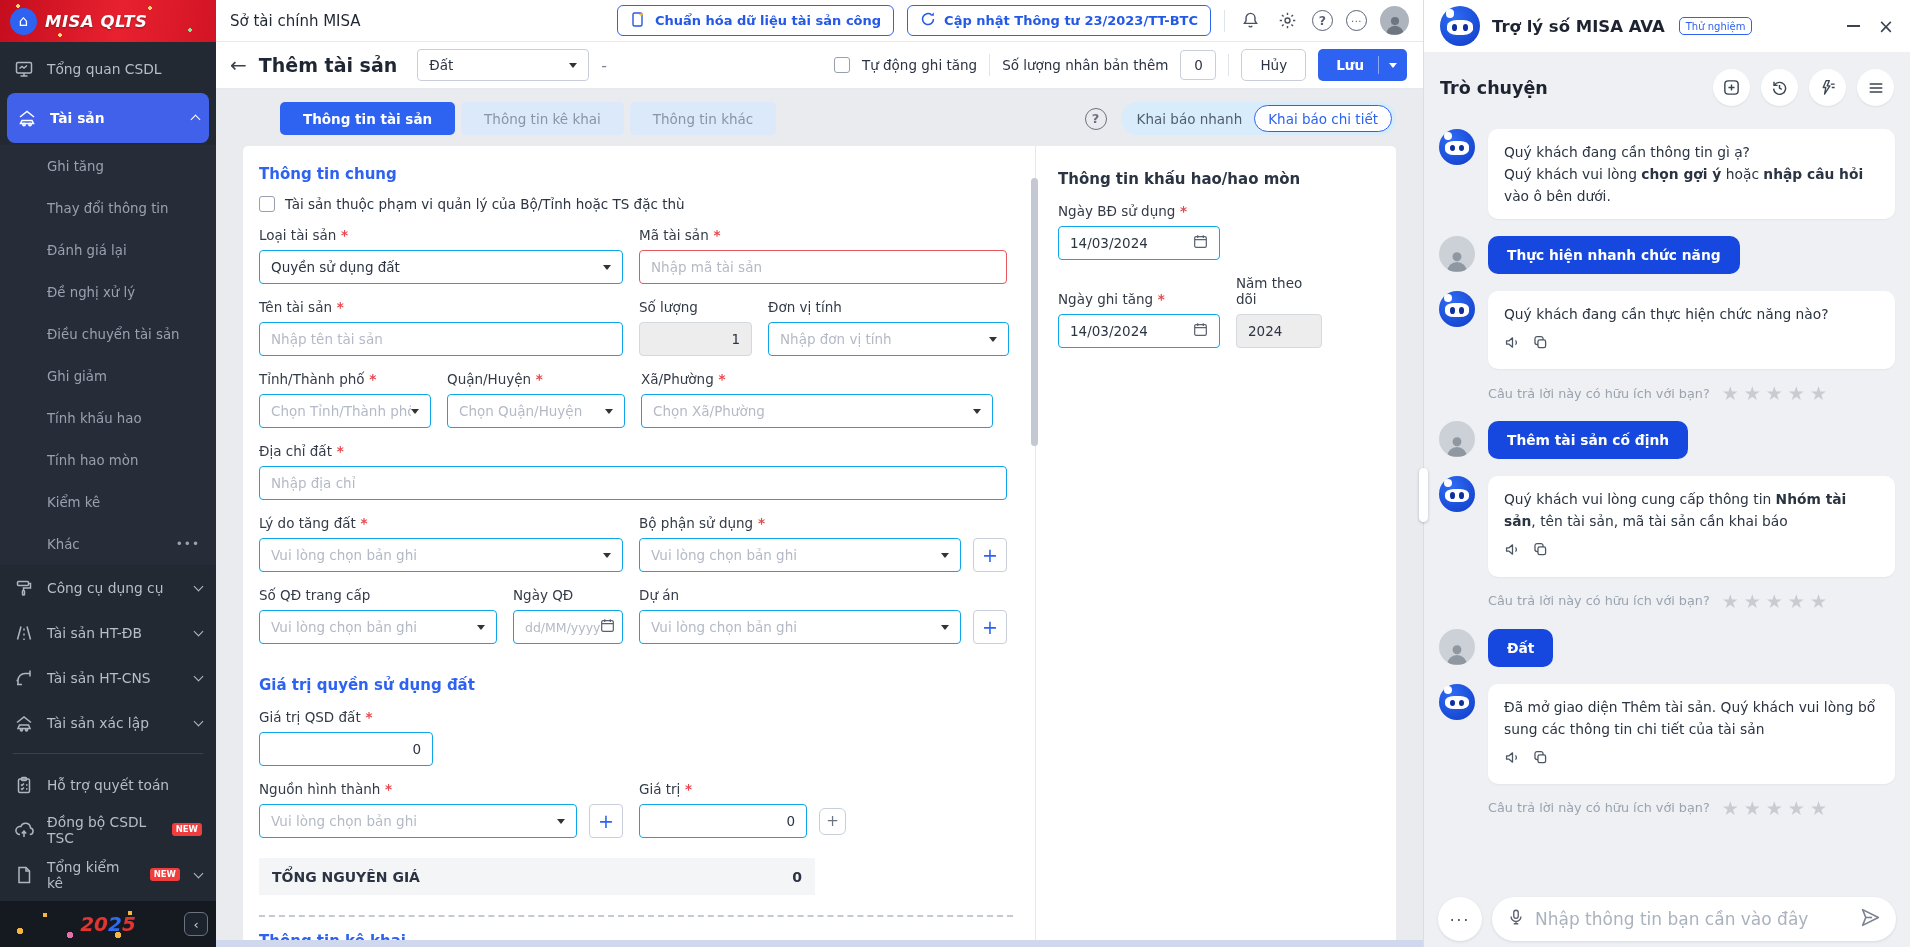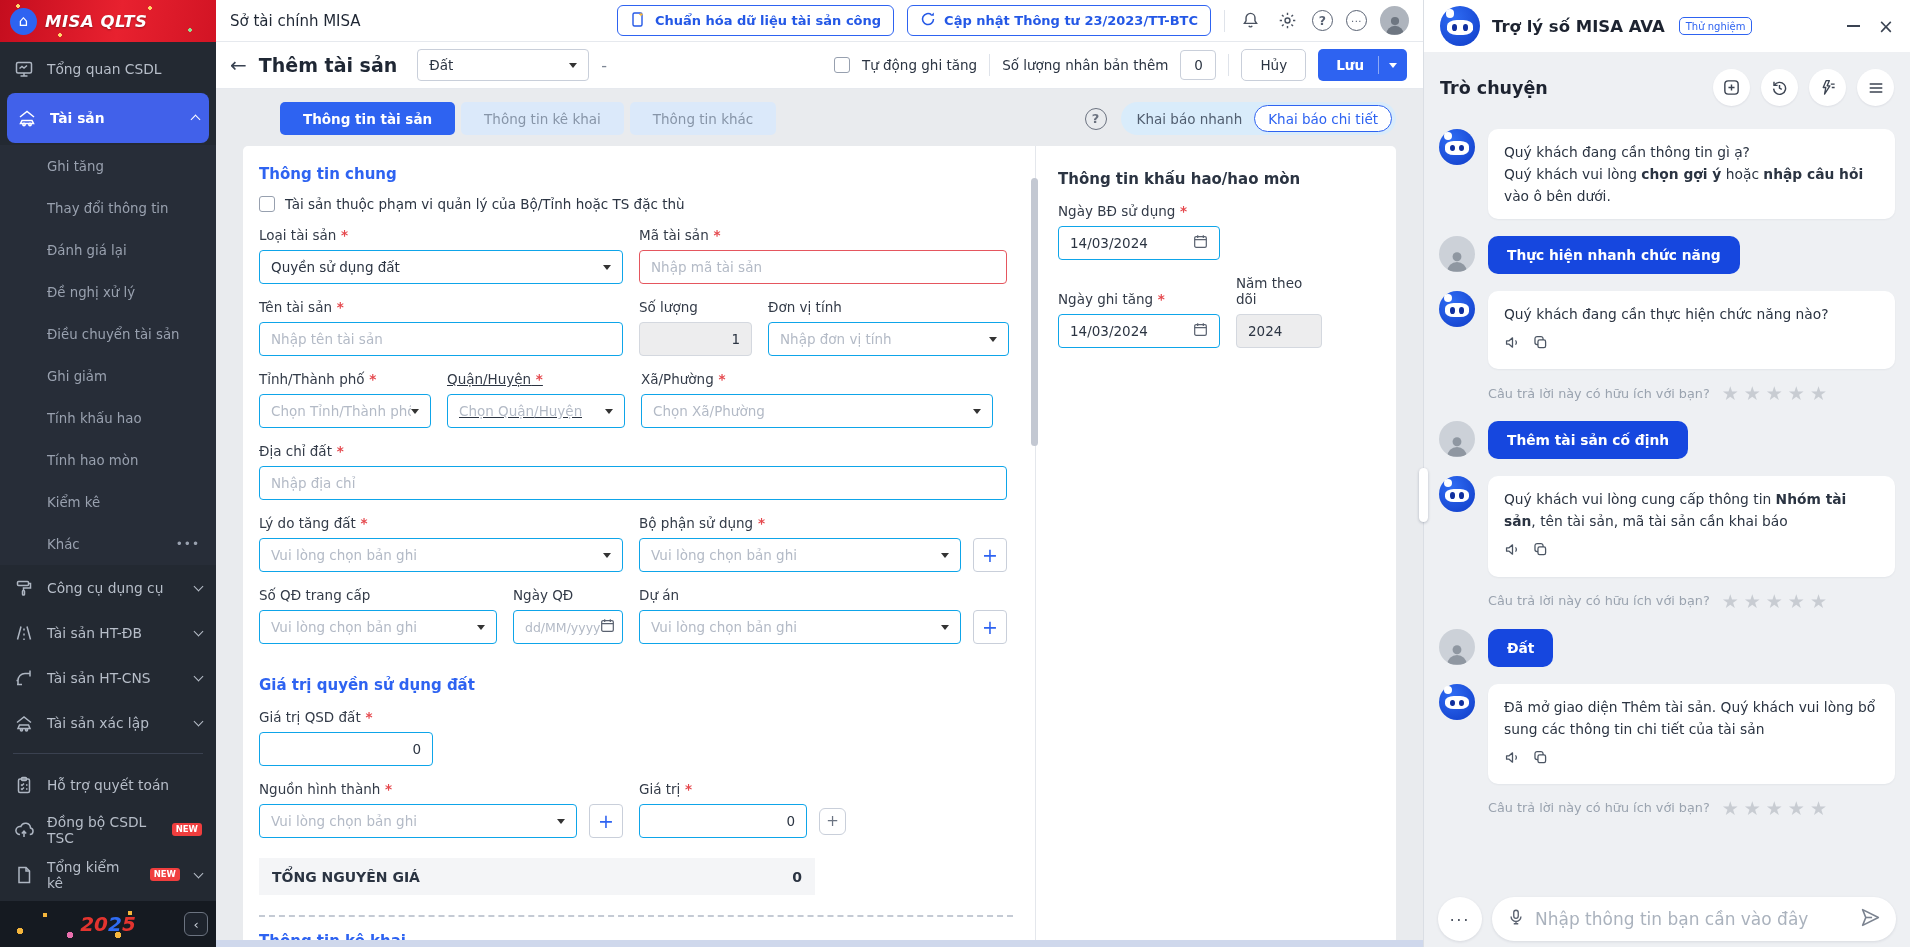--- a/index.html
+++ b/index.html
@@ -404,21 +404,21 @@
         </div>
 
         <div class="frow">
           <div style="width:172px;">
             <div class="lbl req">Tỉnh/Thành phố</div>
             <div class="ctl">
                 <span class="ph" style="overflow:hidden;white-space:nowrap;">Chọn Tỉnh/Thành phố</span>
                 <span class="caret"></span>
               </div>
           </div>
-          <div style="width:178px;text-decoration:underline;">
+          <div style="width:178px;">
             <div class="lbl req">Quận/Huyện</div>
             <div class="ctl">
                 <span class="ph" style="overflow:hidden;white-space:nowrap;">Chọn Quận/Huyện</span>
                 <span class="caret"></span>
               </div>
           </div>
           <div style="width:352px;">
             <div class="lbl req">Xã/Phường</div>
             <div class="ctl">
                 <span class="ph">Chọn Xã/Phường</span>

